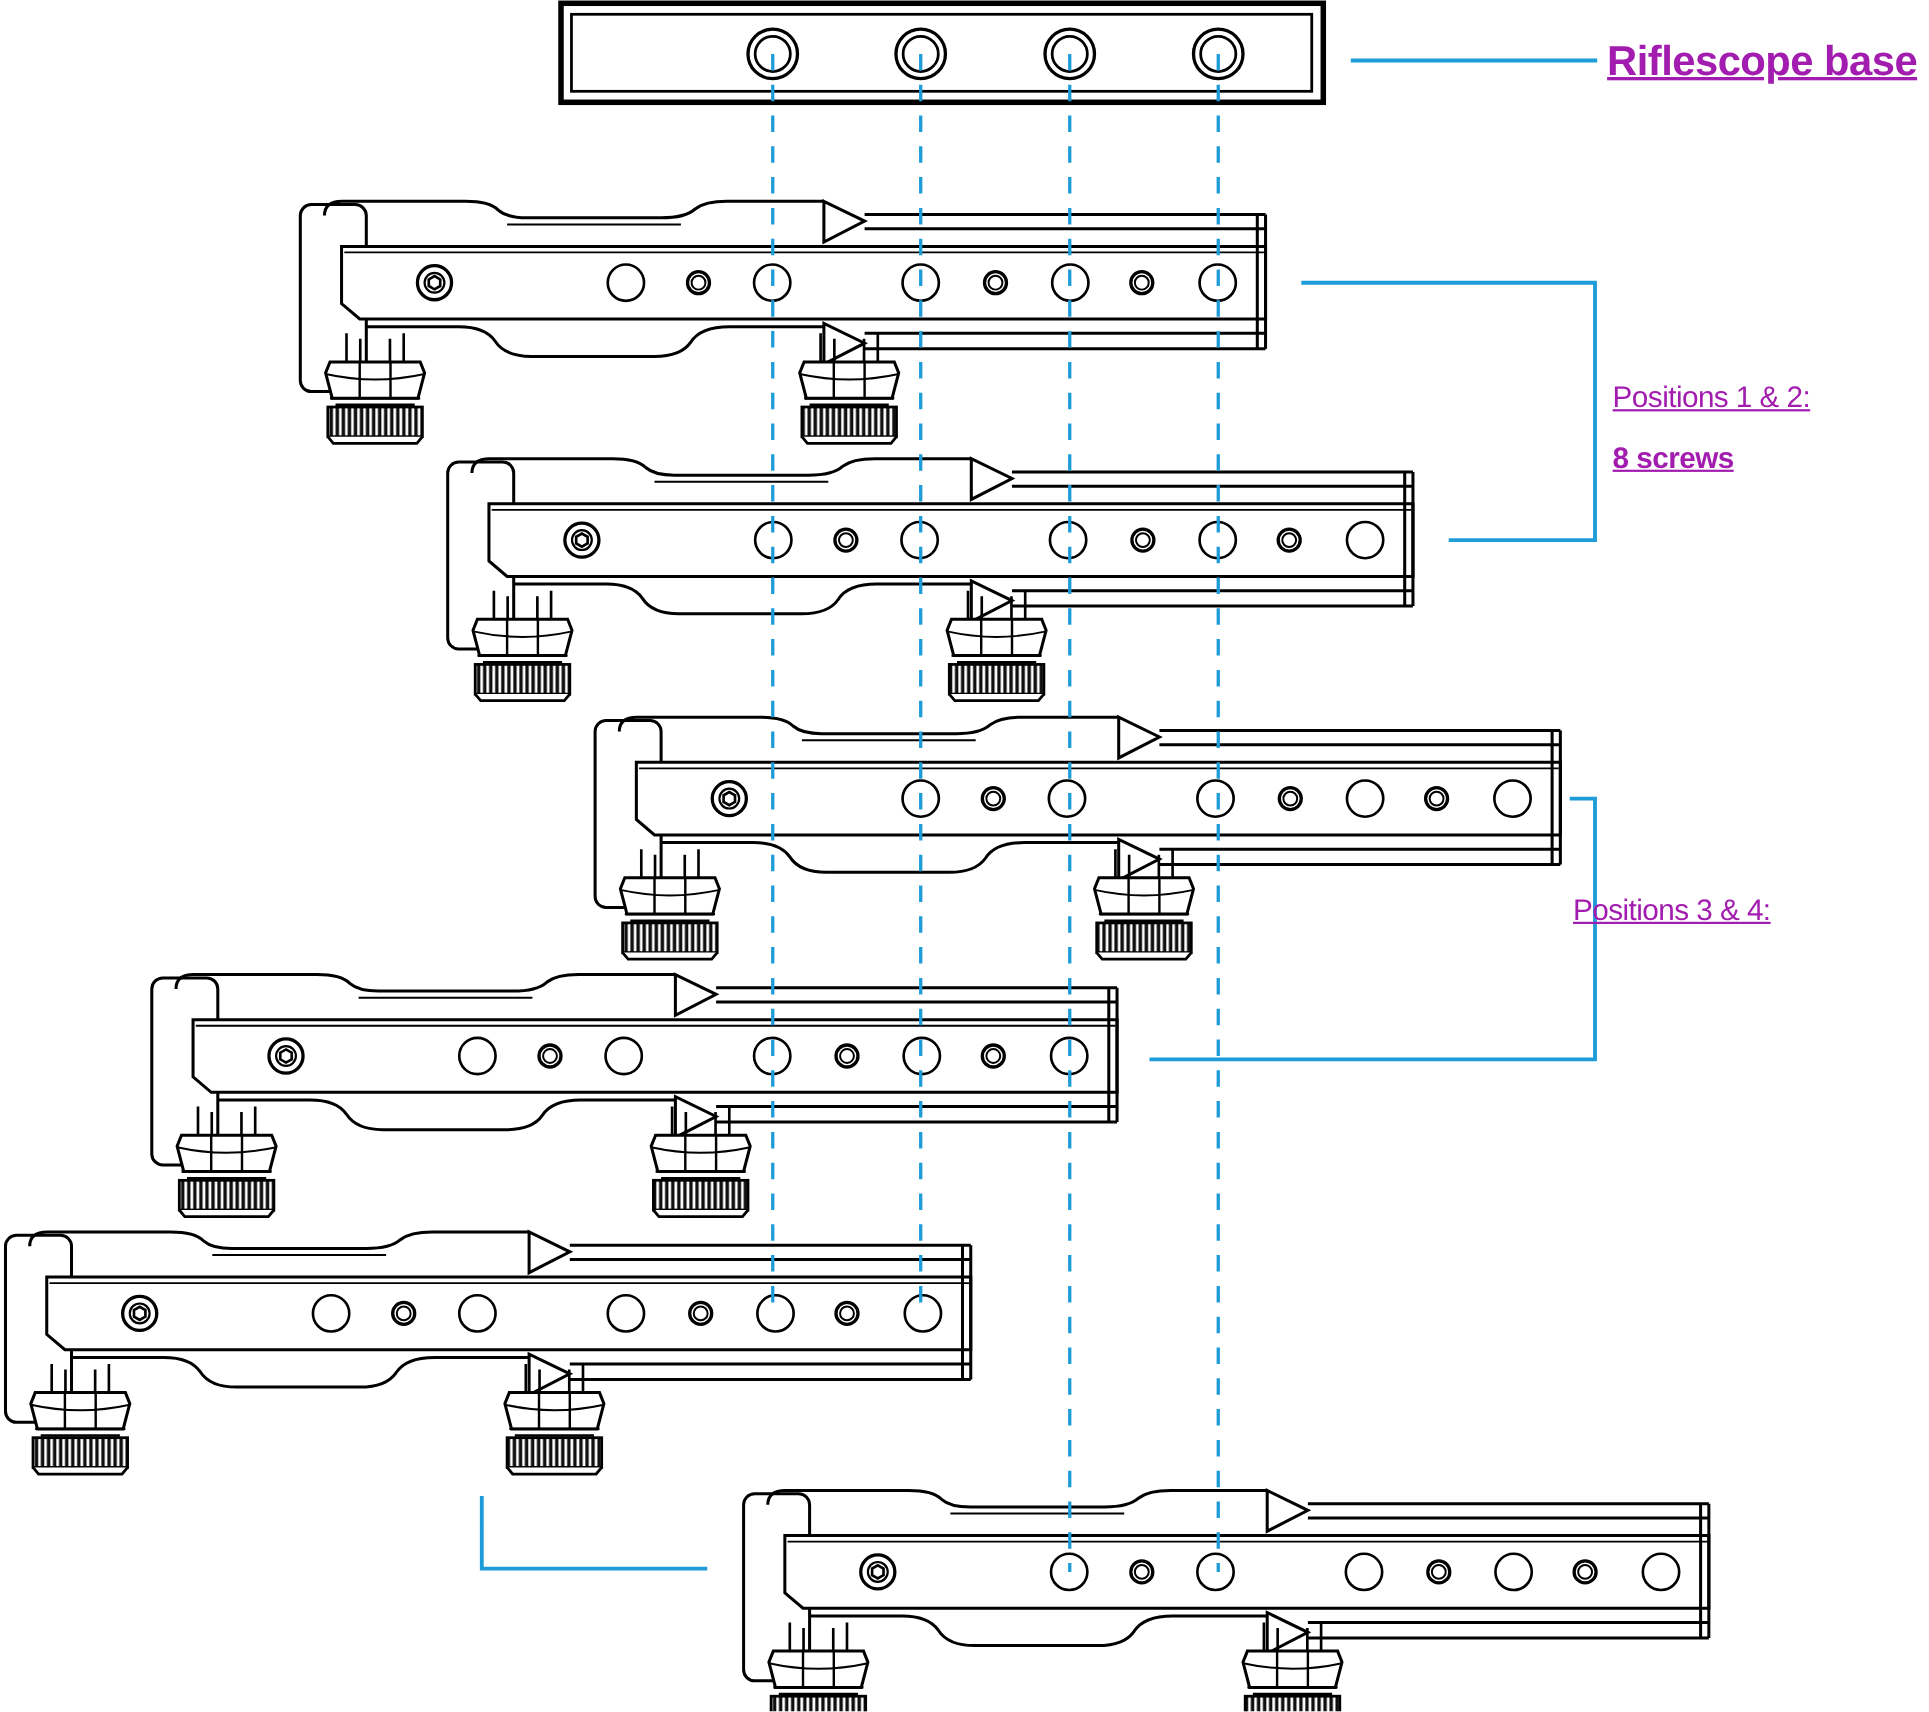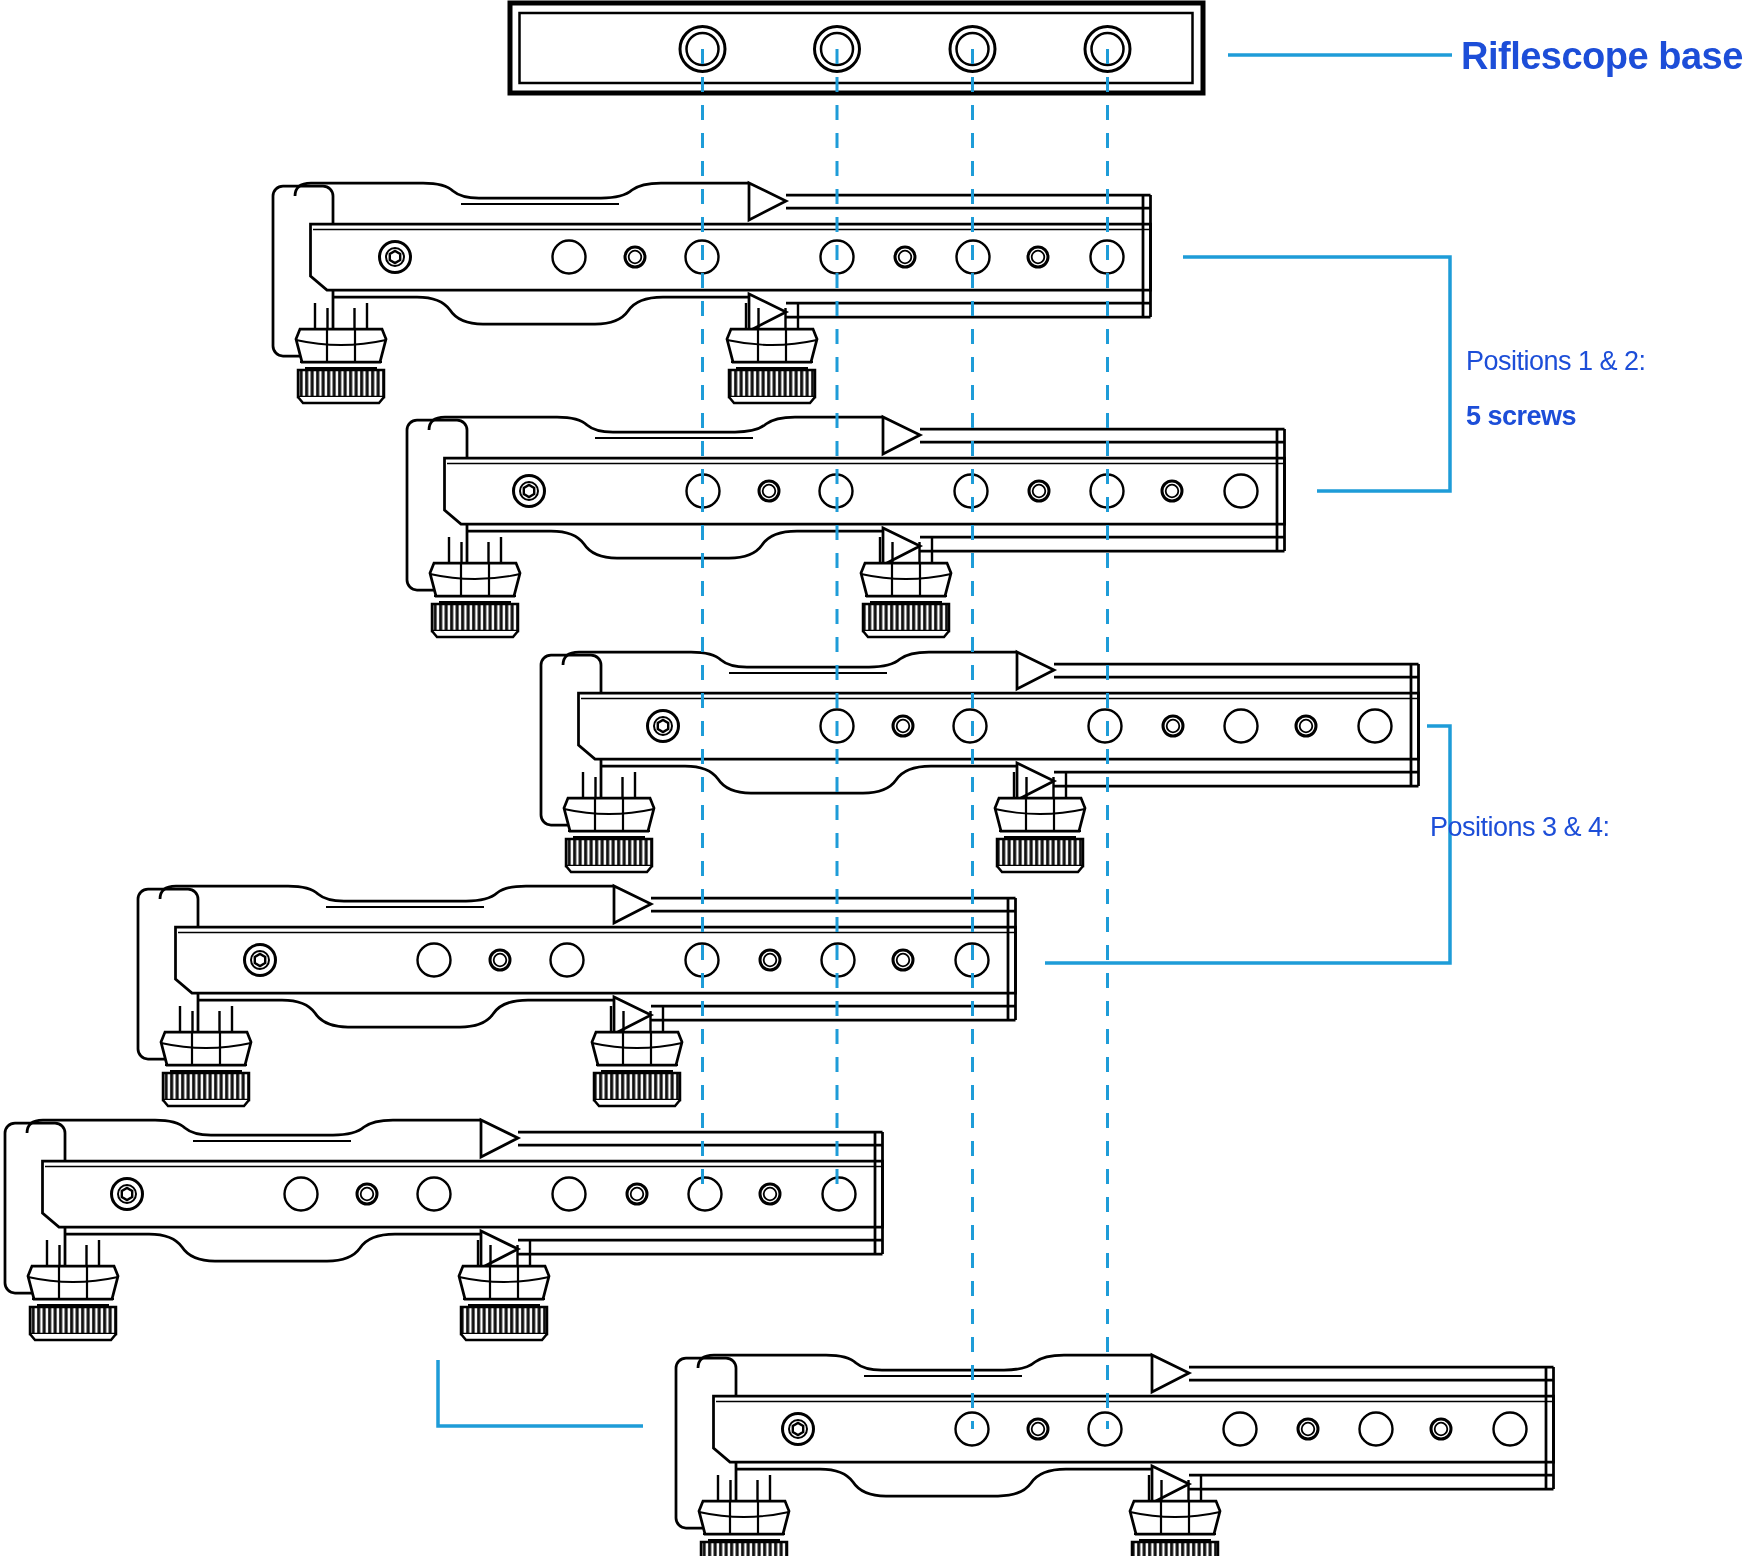--- a/index.html
+++ b/index.html
@@ -1,19 +1,19 @@
 <!DOCTYPE html>
 <html><head>
 <meta charset="utf-8">
 <style>
   html,body{margin:0;padding:0;background:#ffffff;}
   #stage{position:relative;width:1754px;height:1556px;background:#ffffff;overflow:hidden;
          font-family:"Liberation Sans","DejaVu Sans",sans-serif;}
   #diagram-svg{position:absolute;left:0;top:0;}
-  .lbl{position:absolute;color:#1d4ed8;letter-spacing:-0.5px;white-space:nowrap;}
+  .lbl{position:absolute;color:#a21caf;letter-spacing:-0.5px;white-space:nowrap;text-decoration:underline;}
   .lbl .line{display:block;font-size:27px;line-height:55px;font-weight:400;}
   .lbl .line.bold{font-weight:700;}
   .lbl.single{font-size:38px;font-weight:700;line-height:46px;}
 </style>
 </head>
 <body>
 
 <div id="stage">
   <svg id="diagram-svg" width="1754" height="1556" viewBox="0 0 1754 1556">
       <defs>
@@ -323,20 +323,20 @@
       <path d="M1228 55 L1452 55" fill="none" stroke="#1E9CD8" stroke-width="3.5"></path>
       <path d="M1183 257 L1450 257 L1450 491 L1317 491" fill="none" stroke="#1E9CD8" stroke-width="3.5"></path>
       <path d="M1427 726 L1450 726 L1450 963 L1045 963" fill="none" stroke="#1E9CD8" stroke-width="3.5"></path>
       <path d="M438 1360 L438 1426 L643 1426" fill="none" stroke="#1E9CD8" stroke-width="3.5"></path>
     </svg>
 
   <div class="lbl single" style="left:1461px;top:33px;">Riflescope base</div>
 
   <div class="lbl" style="left:1466px;top:334px;">
     <span class="line">Positions 1 &amp; 2:</span>
-    <span class="line bold">5 screws</span>
+    <span class="line bold">8 screws</span>
   </div>
 
   <div class="lbl" style="left:1430px;top:800px;">
     <span class="line">Positions 3 &amp; 4:</span>
   </div>
 
 </div>
 
 </body></html>

